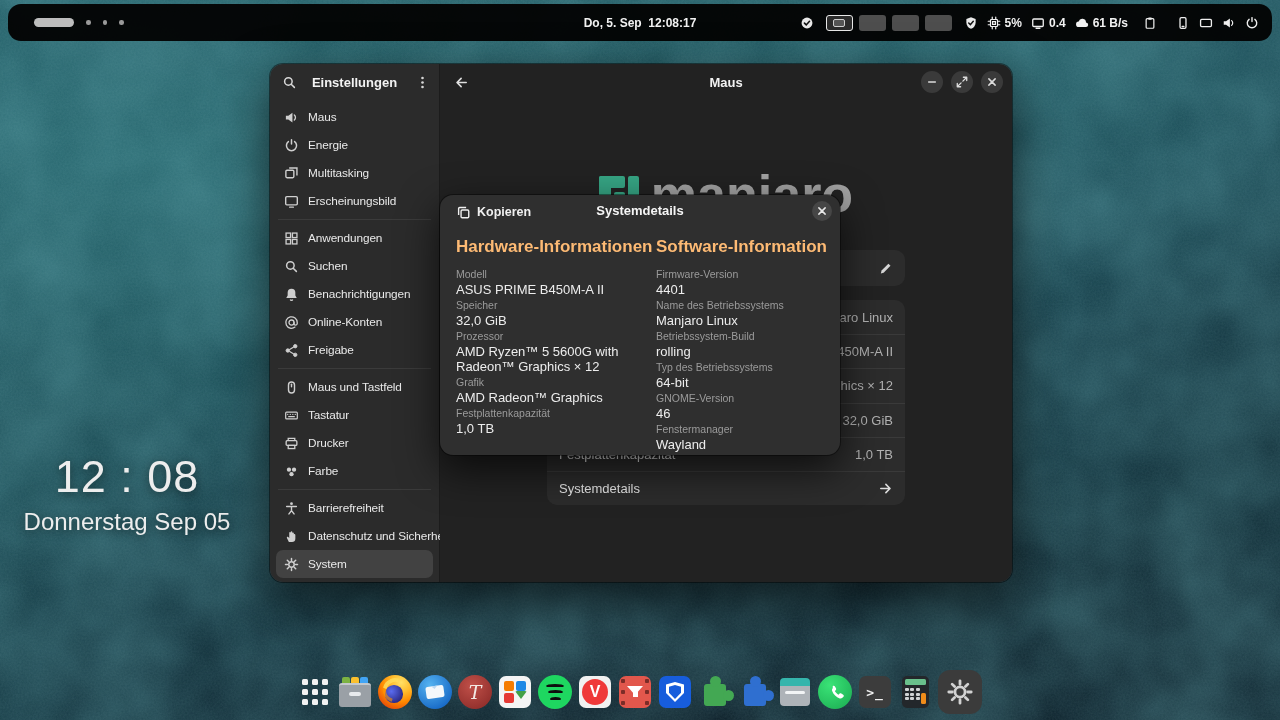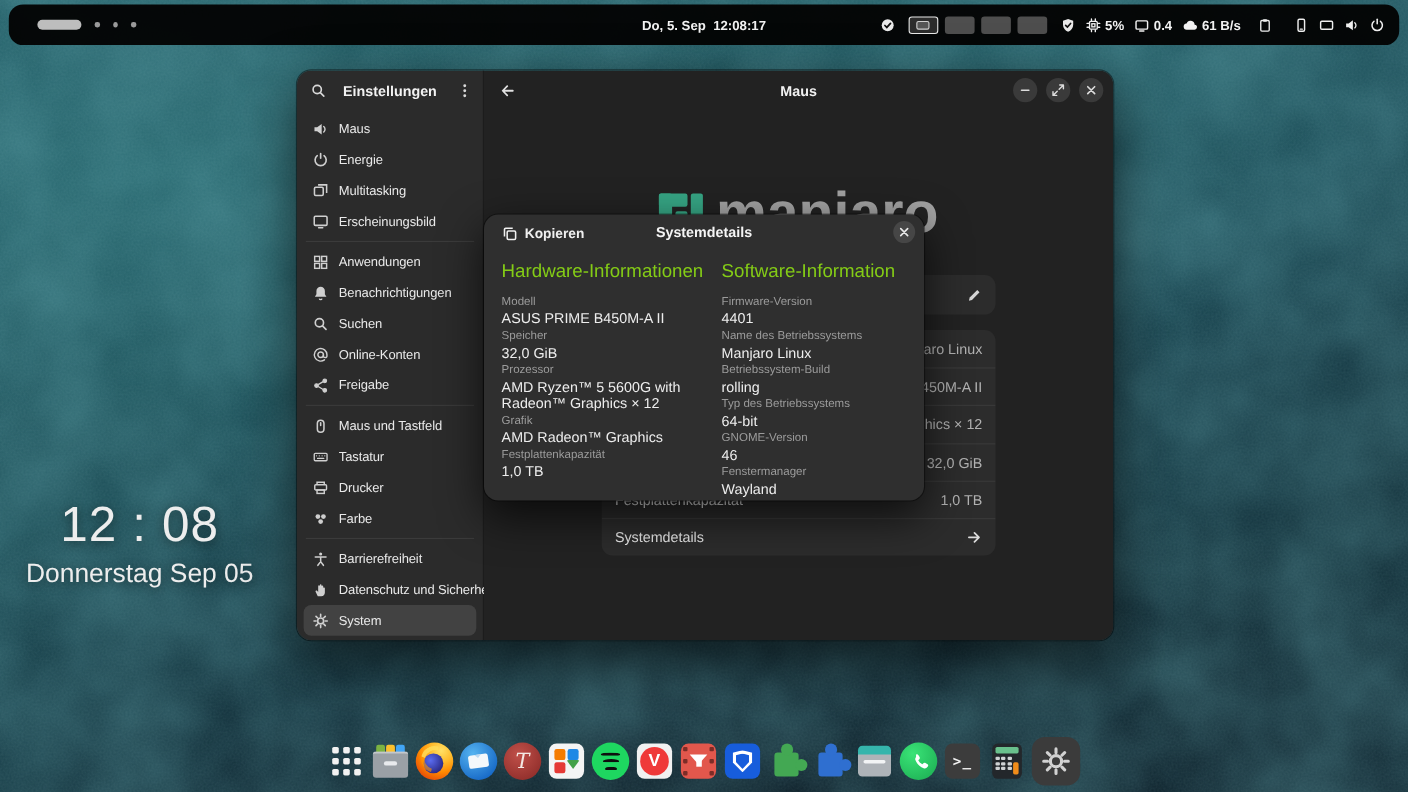--- a/index.html
+++ b/index.html
@@ -98,21 +98,21 @@
   .dlg-header { height:30px; position:relative; display:flex; align-items:center; }
   .dlg-title { position:absolute; left:0; right:0; text-align:center; font-size:13px; font-weight:bold; color:#f5f5f5; }
   .copy-btn { position:relative; z-index:2; margin-left:8px; margin-top:4px; display:flex; align-items:center; gap:6px;
     border:none; background:transparent; color:#f0f0f0; font-size:12.5px; font-weight:bold;
     font-family:inherit; padding:4px 8px; border-radius:6px; cursor:pointer; }
   .dlg-close { position:absolute; right:8px; top:6px; width:20px; height:20px; border-radius:50%; border:none;
     background:#464646; color:#e8e8e8; display:flex; align-items:center; justify-content:center; cursor:pointer; }
   .dlg-col { position:absolute; top:36px; }
   .dlg-col.hw { left:16px; width:192px; }
   .dlg-col.sw { left:216px; width:178px; }
-  .col-heading { font-size:17px; font-weight:normal; color:#84cc16; margin:6px 0 12px; white-space:nowrap; }
+  .col-heading { font-size:17px; font-weight:bold; color:#fdba74; margin:6px 0 12px; white-space:nowrap; }
   .field { margin-bottom:3px; }
   .field .flab { font-size:10.5px; color:#9b9b9b; line-height:11px; margin-bottom:2px; white-space:nowrap; }
   .field .fval { font-size:13px; color:#ededed; line-height:15px; min-height:15px; }
 
   
   .dock { position:absolute; left:0; right:0; bottom:6px; display:flex; align-items:center;
     justify-content:center; gap:6px; }
   .dock-item { width:34px; height:34px; display:flex; align-items:center; justify-content:center;
     cursor:pointer; position:relative; flex:none; }
   .dock-item.tile { width:44px; height:44px; border-radius:12px; background:#3b3b3b; }
@@ -470,32 +470,32 @@
         <span class="ic ">
               <svg class="i" viewBox="0 0 16 16">
                 <use href="#i-apps-grid"></use>
               </svg>
             </span>
         <span>Anwendungen</span>
       </div>
           <div class="sb-item">
         <span class="ic ">
               <svg class="i" viewBox="0 0 16 16">
+                <use href="#i-magnifier"></use>
+              </svg>
+            </span>
+        <span>Suchen</span>
+      </div>
+          <div class="sb-item">
+        <span class="ic ">
+              <svg class="i" viewBox="0 0 16 16">
                 <use href="#i-bell"></use>
               </svg>
             </span>
         <span>Benachrichtigungen</span>
-      </div>
-          <div class="sb-item">
-        <span class="ic ">
-              <svg class="i" viewBox="0 0 16 16">
-                <use href="#i-magnifier"></use>
-              </svg>
-            </span>
-        <span>Suchen</span>
       </div>
           <div class="sb-item">
         <span class="ic ">
               <svg class="i" viewBox="0 0 16 16">
                 <use href="#i-at-sign"></use>
               </svg>
             </span>
         <span>Online-Konten</span>
       </div>
           <div class="sb-item">

